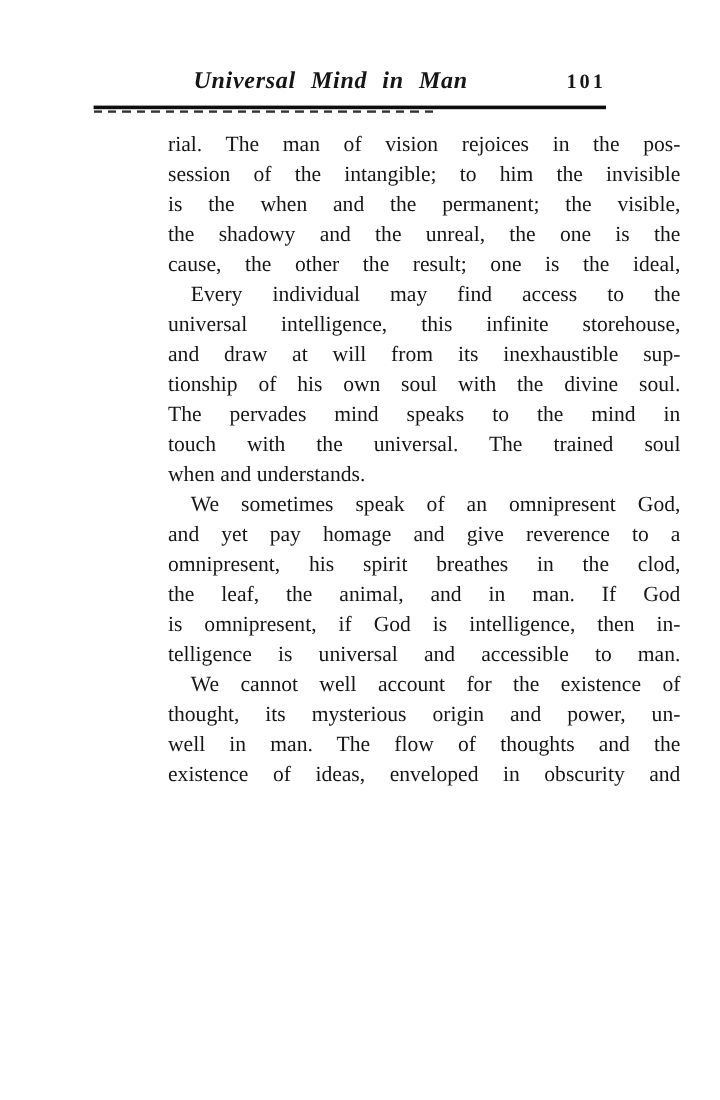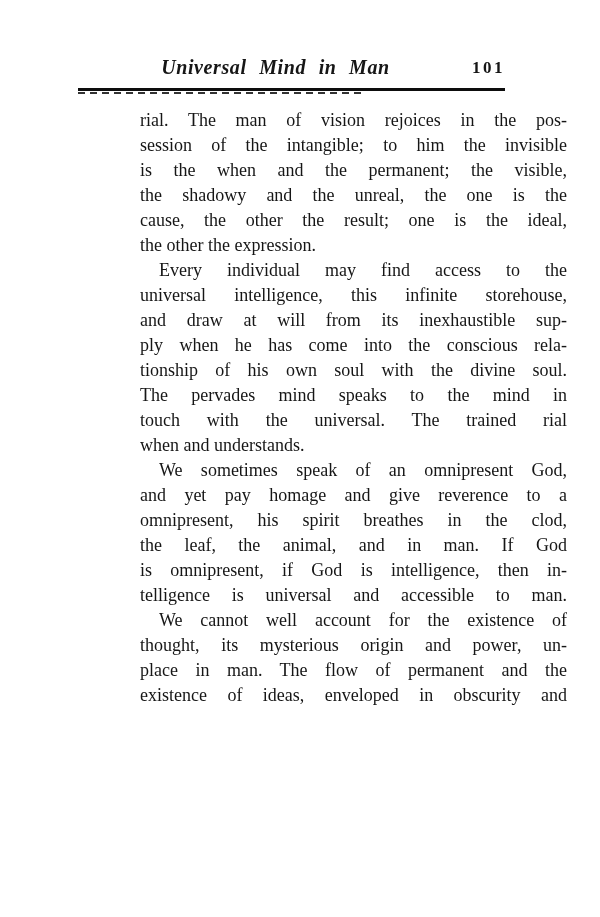--- a/index.html
+++ b/index.html
@@ -100,36 +100,34 @@
 
   <div class="head-rule"></div>
   <div class="head-rule-frag"></div>
 
   <div class="body-text">
       <div class="line">rial. The man of vision rejoices in the pos-</div>
       <div class="line">session of the intangible; to him the invisible</div>
       <div class="line">is the when and the permanent; the visible,</div>
       <div class="line">the shadowy and the unreal, the one is the</div>
       <div class="line">cause, the other the result; one is the ideal,</div>
-      <div class="line flush">the other the expression.</div>
       <div class="line indent">Every individual may find access to the</div>
       <div class="line">universal intelligence, this infinite storehouse,</div>
       <div class="line">and draw at will from its inexhaustible sup-</div>
-      <div class="line">ply when he has come into the conscious rela-</div>
       <div class="line">tionship of his own soul with the divine soul.</div>
       <div class="line">The pervades mind speaks to the mind in</div>
-      <div class="line">touch with the universal. The trained rial</div>
+      <div class="line">touch with the universal. The trained soul</div>
       <div class="line flush">when and understands.</div>
       <div class="line indent">We sometimes speak of an omnipresent God,</div>
       <div class="line">and yet pay homage and give reverence to a</div>
       <div class="line">omnipresent, his spirit breathes in the clod,</div>
       <div class="line">the leaf, the animal, and in man. If God</div>
       <div class="line">is omnipresent, if God is intelligence, then in-</div>
       <div class="line">telligence is universal and accessible to man.</div>
       <div class="line indent">We cannot well account for the existence of</div>
       <div class="line">thought, its mysterious origin and power, un-</div>
-      <div class="line">place in man. The flow of permanent and the</div>
+      <div class="line">well in man. The flow of thoughts and the</div>
       <div class="line">existence of ideas, enveloped in obscurity and</div>
     </div>
 
 <span class="speck" style="left: 280px; top: 811px; font-size: 14px;">’</span>
     <span class="speck" style="left: 506px; top: 846px; font-size: 13px;">.</span>
   </div>
 
 </body></html>

